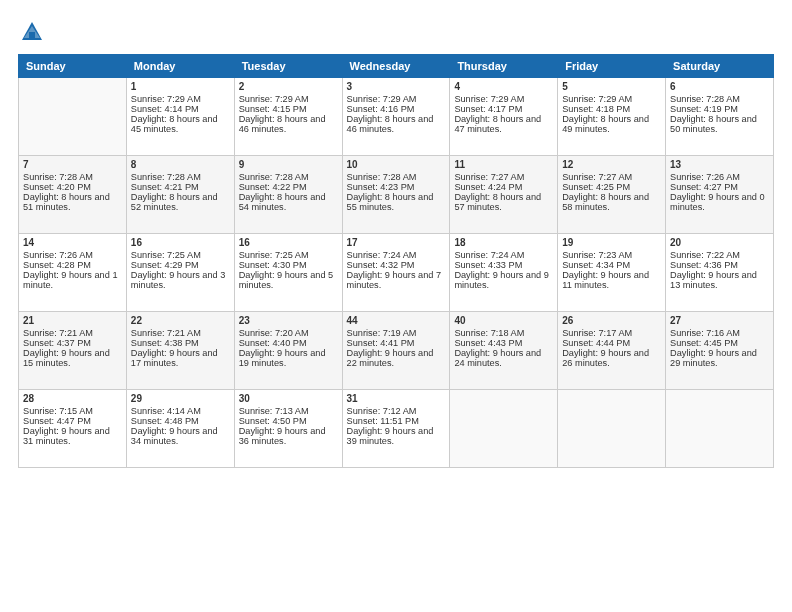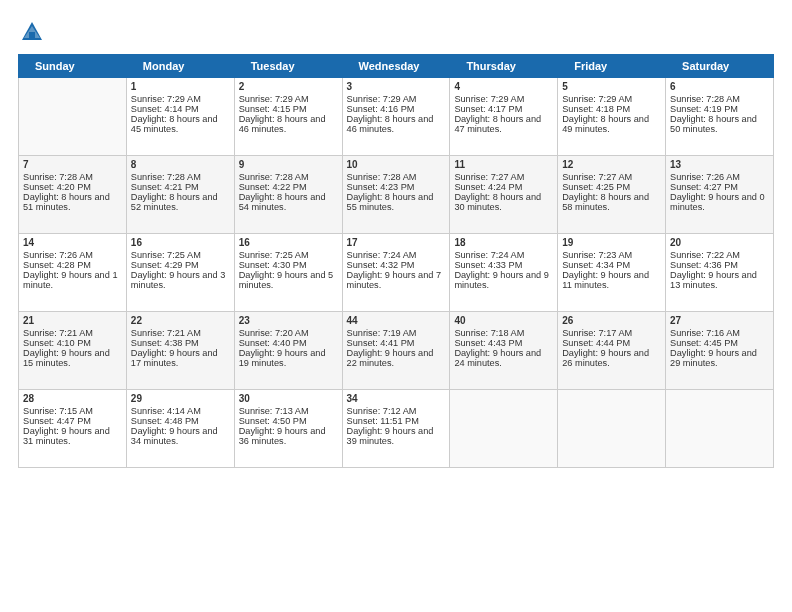--- a/index.html
+++ b/index.html
@@ -55,21 +55,21 @@
     table {
       width: 100%;
       border-collapse: collapse;
       table-layout: fixed;
     }
     thead th {
       background-color: #1a6aad;
       color: white;
       font-size: 11px;
       font-weight: bold;
-      padding: 5px 16px;
+      padding: 5px 7px;
       text-align: left;
       border: 1px solid #1a6aad;
     }
     tbody td {
       border: 1px solid #ccc;
       vertical-align: top;
       padding: 3px 4px;
       font-size: 9.2px;
       color: #333;
       height: 78px;
@@ -129,46 +129,46 @@
           <td><span class="day-number">3</span><span>Sunrise: 7:29 AM</span><br><span>Sunset: 4:16 PM</span><br><span>Daylight: 8 hours and 46 minutes.</span></td>
           <td><span class="day-number">4</span><span>Sunrise: 7:29 AM</span><br><span>Sunset: 4:17 PM</span><br><span>Daylight: 8 hours and 47 minutes.</span></td>
           <td><span class="day-number">5</span><span>Sunrise: 7:29 AM</span><br><span>Sunset: 4:18 PM</span><br><span>Daylight: 8 hours and 49 minutes.</span></td>
           <td><span class="day-number">6</span><span>Sunrise: 7:28 AM</span><br><span>Sunset: 4:19 PM</span><br><span>Daylight: 8 hours and 50 minutes.</span></td>
         </tr>
         <tr>
           <td><span class="day-number">7</span><span>Sunrise: 7:28 AM</span><br><span>Sunset: 4:20 PM</span><br><span>Daylight: 8 hours and 51 minutes.</span></td>
           <td><span class="day-number">8</span><span>Sunrise: 7:28 AM</span><br><span>Sunset: 4:21 PM</span><br><span>Daylight: 8 hours and 52 minutes.</span></td>
           <td><span class="day-number">9</span><span>Sunrise: 7:28 AM</span><br><span>Sunset: 4:22 PM</span><br><span>Daylight: 8 hours and 54 minutes.</span></td>
           <td><span class="day-number">10</span><span>Sunrise: 7:28 AM</span><br><span>Sunset: 4:23 PM</span><br><span>Daylight: 8 hours and 55 minutes.</span></td>
-          <td><span class="day-number">11</span><span>Sunrise: 7:27 AM</span><br><span>Sunset: 4:24 PM</span><br><span>Daylight: 8 hours and 30 minutes.</span></td>
+          <td><span class="day-number">11</span><span>Sunrise: 7:27 AM</span><br><span>Sunset: 4:24 PM</span><br><span>Daylight: 8 hours and 57 minutes.</span></td>
           <td><span class="day-number">12</span><span>Sunrise: 7:27 AM</span><br><span>Sunset: 4:25 PM</span><br><span>Daylight: 8 hours and 58 minutes.</span></td>
           <td><span class="day-number">13</span><span>Sunrise: 7:26 AM</span><br><span>Sunset: 4:27 PM</span><br><span>Daylight: 9 hours and 0 minutes.</span></td>
         </tr>
         <tr>
           <td><span class="day-number">14</span><span>Sunrise: 7:26 AM</span><br><span>Sunset: 4:28 PM</span><br><span>Daylight: 9 hours and 1 minute.</span></td>
           <td><span class="day-number">16</span><span>Sunrise: 7:25 AM</span><br><span>Sunset: 4:29 PM</span><br><span>Daylight: 9 hours and 3 minutes.</span></td>
           <td><span class="day-number">16</span><span>Sunrise: 7:25 AM</span><br><span>Sunset: 4:30 PM</span><br><span>Daylight: 9 hours and 5 minutes.</span></td>
           <td><span class="day-number">17</span><span>Sunrise: 7:24 AM</span><br><span>Sunset: 4:32 PM</span><br><span>Daylight: 9 hours and 7 minutes.</span></td>
           <td><span class="day-number">18</span><span>Sunrise: 7:24 AM</span><br><span>Sunset: 4:33 PM</span><br><span>Daylight: 9 hours and 9 minutes.</span></td>
           <td><span class="day-number">19</span><span>Sunrise: 7:23 AM</span><br><span>Sunset: 4:34 PM</span><br><span>Daylight: 9 hours and 11 minutes.</span></td>
           <td><span class="day-number">20</span><span>Sunrise: 7:22 AM</span><br><span>Sunset: 4:36 PM</span><br><span>Daylight: 9 hours and 13 minutes.</span></td>
         </tr>
         <tr>
-          <td><span class="day-number">21</span><span>Sunrise: 7:21 AM</span><br><span>Sunset: 4:10 PM</span><br><span>Daylight: 9 hours and 15 minutes.</span></td>
+          <td><span class="day-number">21</span><span>Sunrise: 7:21 AM</span><br><span>Sunset: 4:37 PM</span><br><span>Daylight: 9 hours and 15 minutes.</span></td>
           <td><span class="day-number">22</span><span>Sunrise: 7:21 AM</span><br><span>Sunset: 4:38 PM</span><br><span>Daylight: 9 hours and 17 minutes.</span></td>
           <td><span class="day-number">23</span><span>Sunrise: 7:20 AM</span><br><span>Sunset: 4:40 PM</span><br><span>Daylight: 9 hours and 19 minutes.</span></td>
           <td><span class="day-number">44</span><span>Sunrise: 7:19 AM</span><br><span>Sunset: 4:41 PM</span><br><span>Daylight: 9 hours and 22 minutes.</span></td>
           <td><span class="day-number">40</span><span>Sunrise: 7:18 AM</span><br><span>Sunset: 4:43 PM</span><br><span>Daylight: 9 hours and 24 minutes.</span></td>
           <td><span class="day-number">26</span><span>Sunrise: 7:17 AM</span><br><span>Sunset: 4:44 PM</span><br><span>Daylight: 9 hours and 26 minutes.</span></td>
           <td><span class="day-number">27</span><span>Sunrise: 7:16 AM</span><br><span>Sunset: 4:45 PM</span><br><span>Daylight: 9 hours and 29 minutes.</span></td>
         </tr>
         <tr>
           <td><span class="day-number">28</span><span>Sunrise: 7:15 AM</span><br><span>Sunset: 4:47 PM</span><br><span>Daylight: 9 hours and 31 minutes.</span></td>
           <td><span class="day-number">29</span><span>Sunrise: 4:14 AM</span><br><span>Sunset: 4:48 PM</span><br><span>Daylight: 9 hours and 34 minutes.</span></td>
           <td><span class="day-number">30</span><span>Sunrise: 7:13 AM</span><br><span>Sunset: 4:50 PM</span><br><span>Daylight: 9 hours and 36 minutes.</span></td>
-          <td><span class="day-number">34</span><span>Sunrise: 7:12 AM</span><br><span>Sunset: 11:51 PM</span><br><span>Daylight: 9 hours and 39 minutes.</span></td>
+          <td><span class="day-number">31</span><span>Sunrise: 7:12 AM</span><br><span>Sunset: 11:51 PM</span><br><span>Daylight: 9 hours and 39 minutes.</span></td>
           <td class="empty-cell"></td>
           <td class="empty-cell"></td>
           <td class="empty-cell"></td>
         </tr>
       </tbody>
   </table>
 </div>
 
 </body></html>

